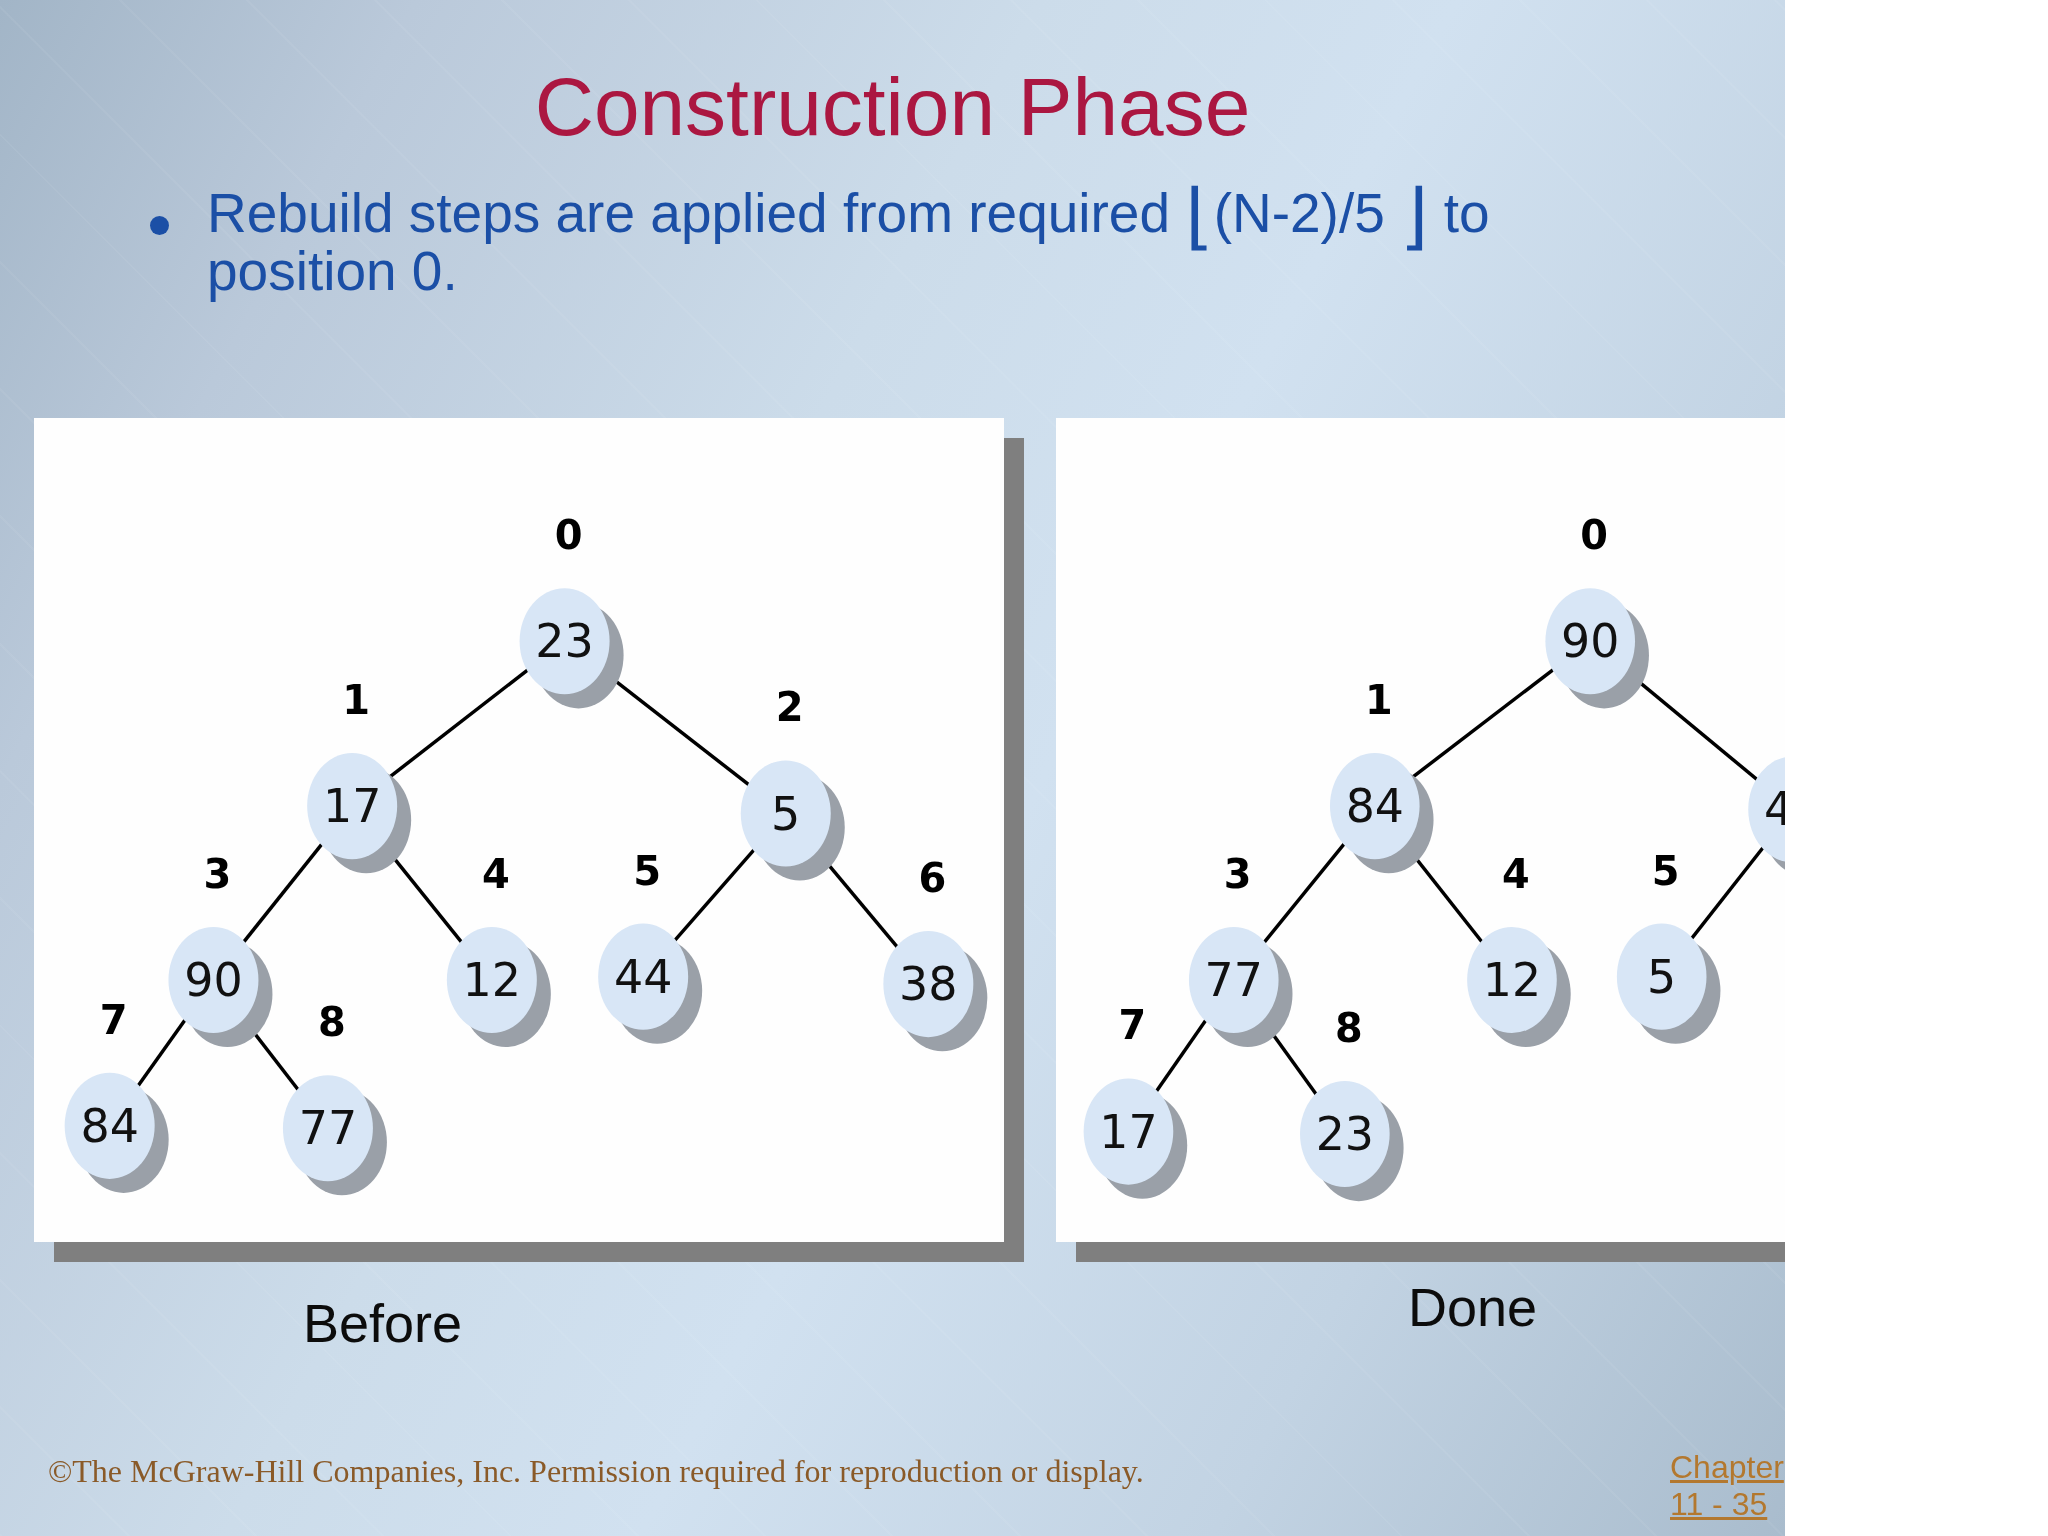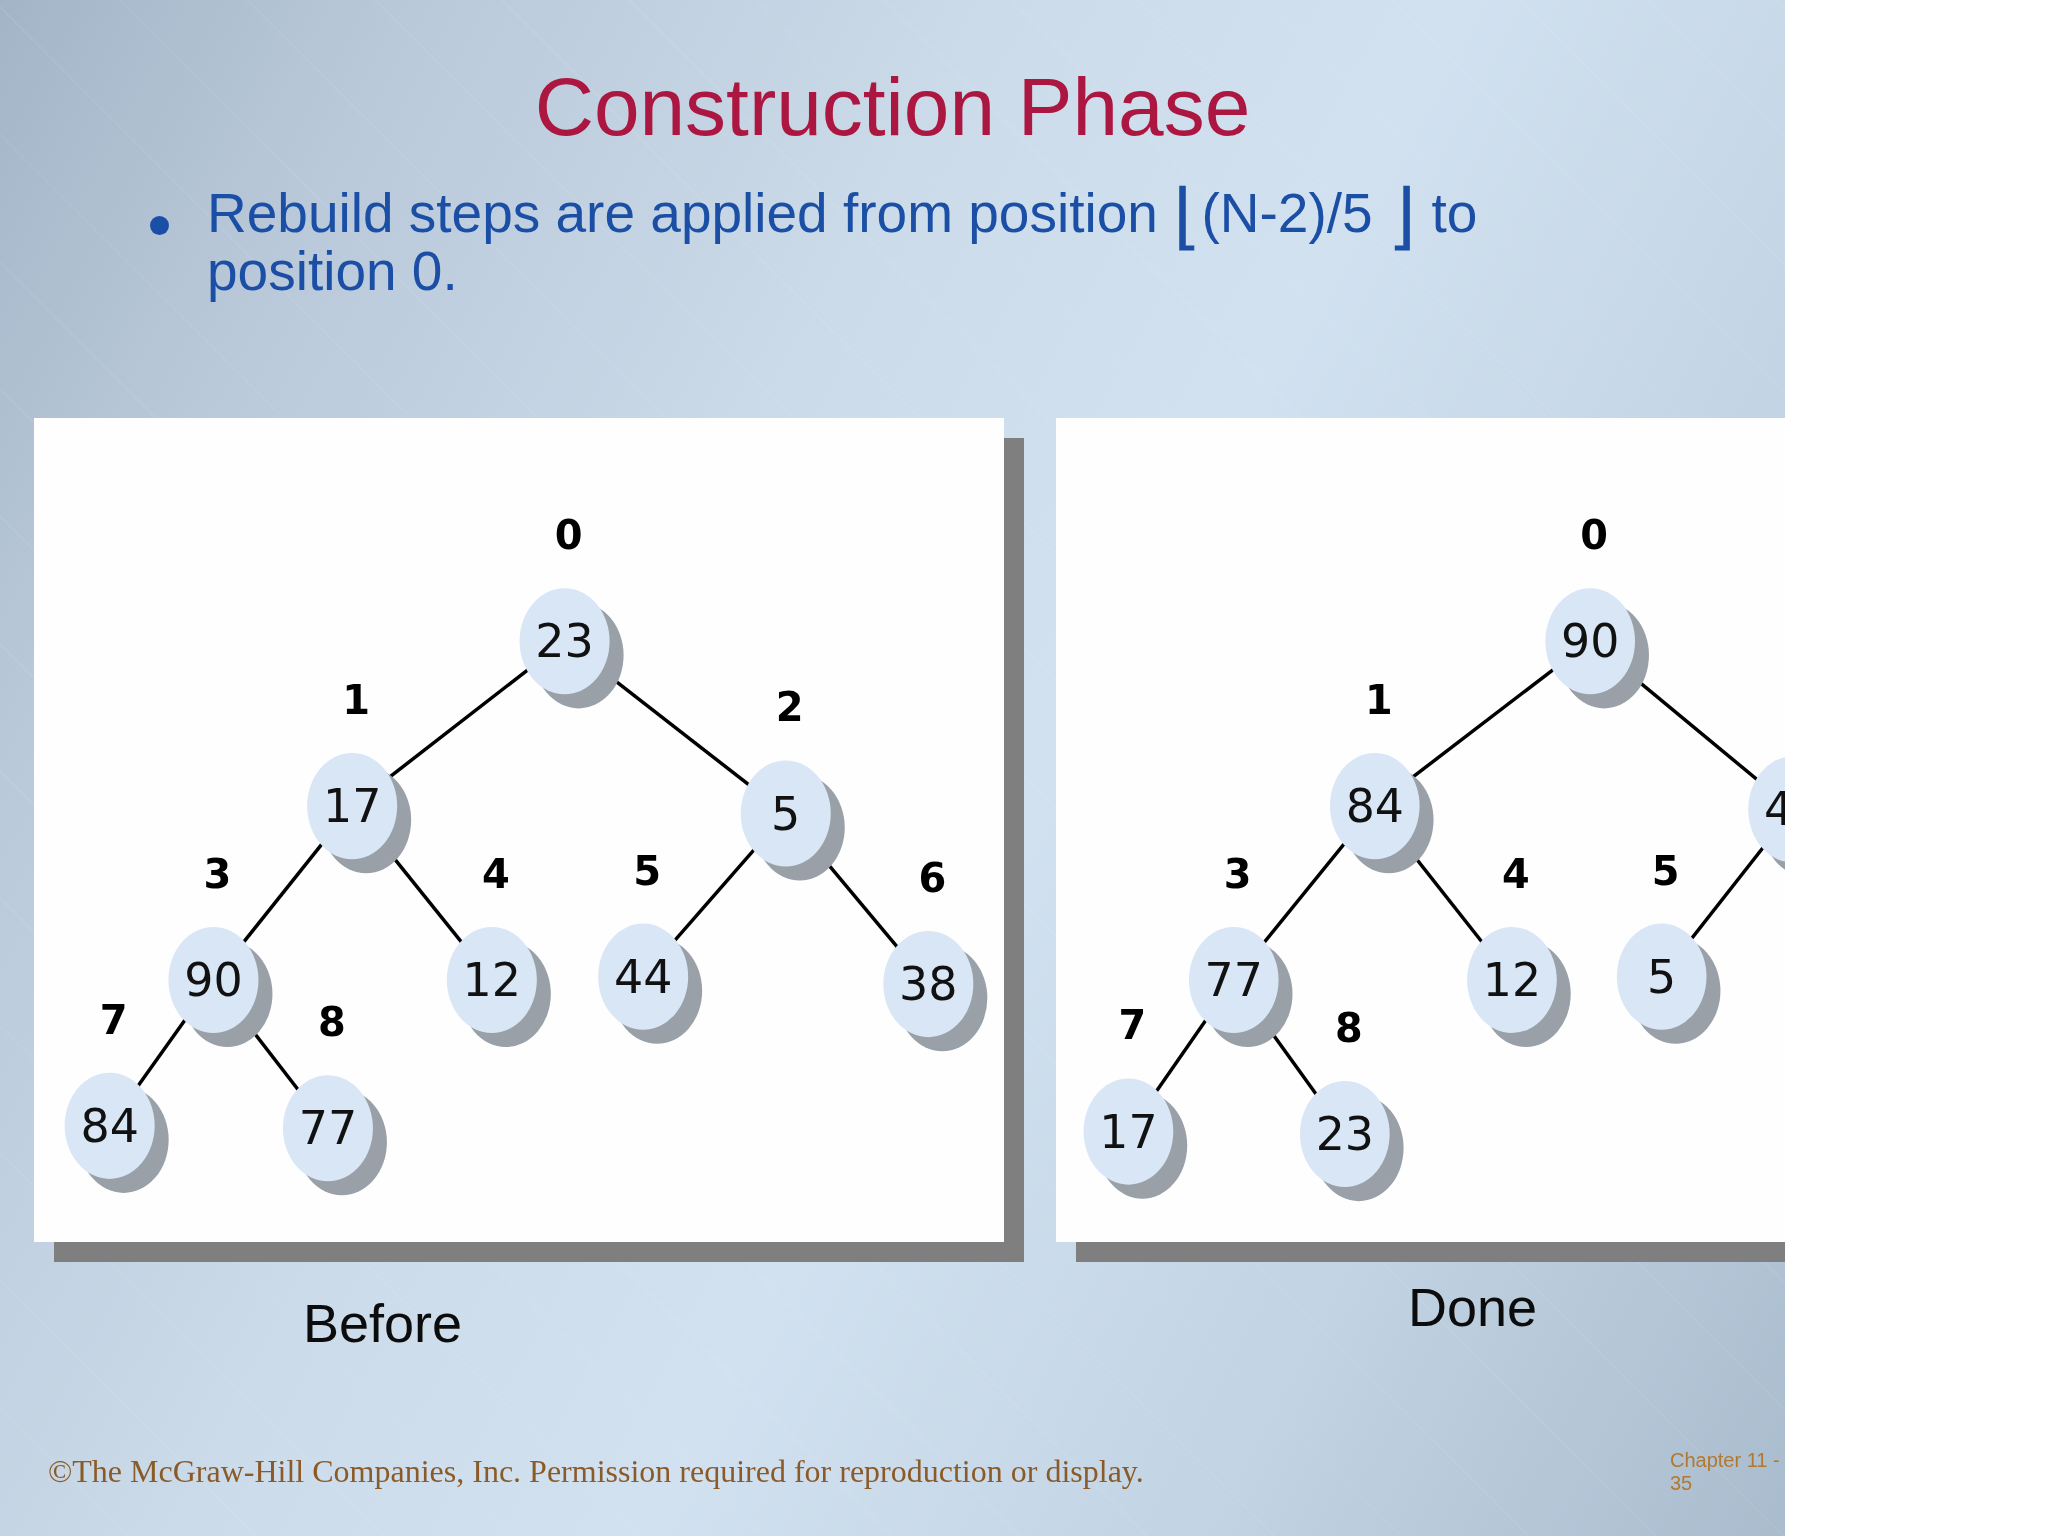--- a/index.html
+++ b/index.html
@@ -36,34 +36,34 @@
   .caption{position:absolute;color:#0c0c0c;font-size:54px;}
   .caption-before{left:303px;top:1292px;}
   .caption-done{left:1408px;top:1276px;}
   .footer-copyright{
     position:absolute;left:48px;top:1453px;
     font-family:"Liberation Serif",serif;
     font-size:32px;color:#8a5a28;
   }
   .footer-page{
     position:absolute;left:1670px;top:1449px;
-    font-size:20px;color:#b3782f;
+    font-size:32px;color:#b3782f;text-decoration:underline;
   }
 </style>
 </head>
 <body>
 
 <div class="slide">
 
   <div class="title">Construction Phase</div>
 
   <div class="bullet">
     <span class="bullet-dot"></span>
     <div class="bullet-text">
-      <span>Rebuild steps are applied from position </span><span class="floor">⌊</span><span>(N-2)/5 </span><span class="floor">⌋</span><span> to</span><br>
+      <span>Rebuild steps are applied from required </span><span class="floor">⌊</span><span>(N-2)/5 </span><span class="floor">⌋</span><span> to</span><br>
       <span>position 0.</span>
     </div>
   </div>
 
   <div class="panel panel-left">
     <svg class="tree-svg" id="tree-before" viewBox="0 0 970 823" preserveAspectRatio="none">
         <line x1="530.59" y1="223.03300000000002" x2="318.16" y2="387.633" stroke="#000000" stroke-width="3.5"></line>
         <line x1="530.59" y1="223.03300000000002" x2="751.75" y2="395.03999999999996" stroke="#000000" stroke-width="3.5"></line>
         <line x1="318.16" y1="387.633" x2="179.45" y2="561.2860000000001" stroke="#000000" stroke-width="3.5"></line>
         <line x1="318.16" y1="387.633" x2="457.84" y2="561.2860000000001" stroke="#000000" stroke-width="3.5"></line>

